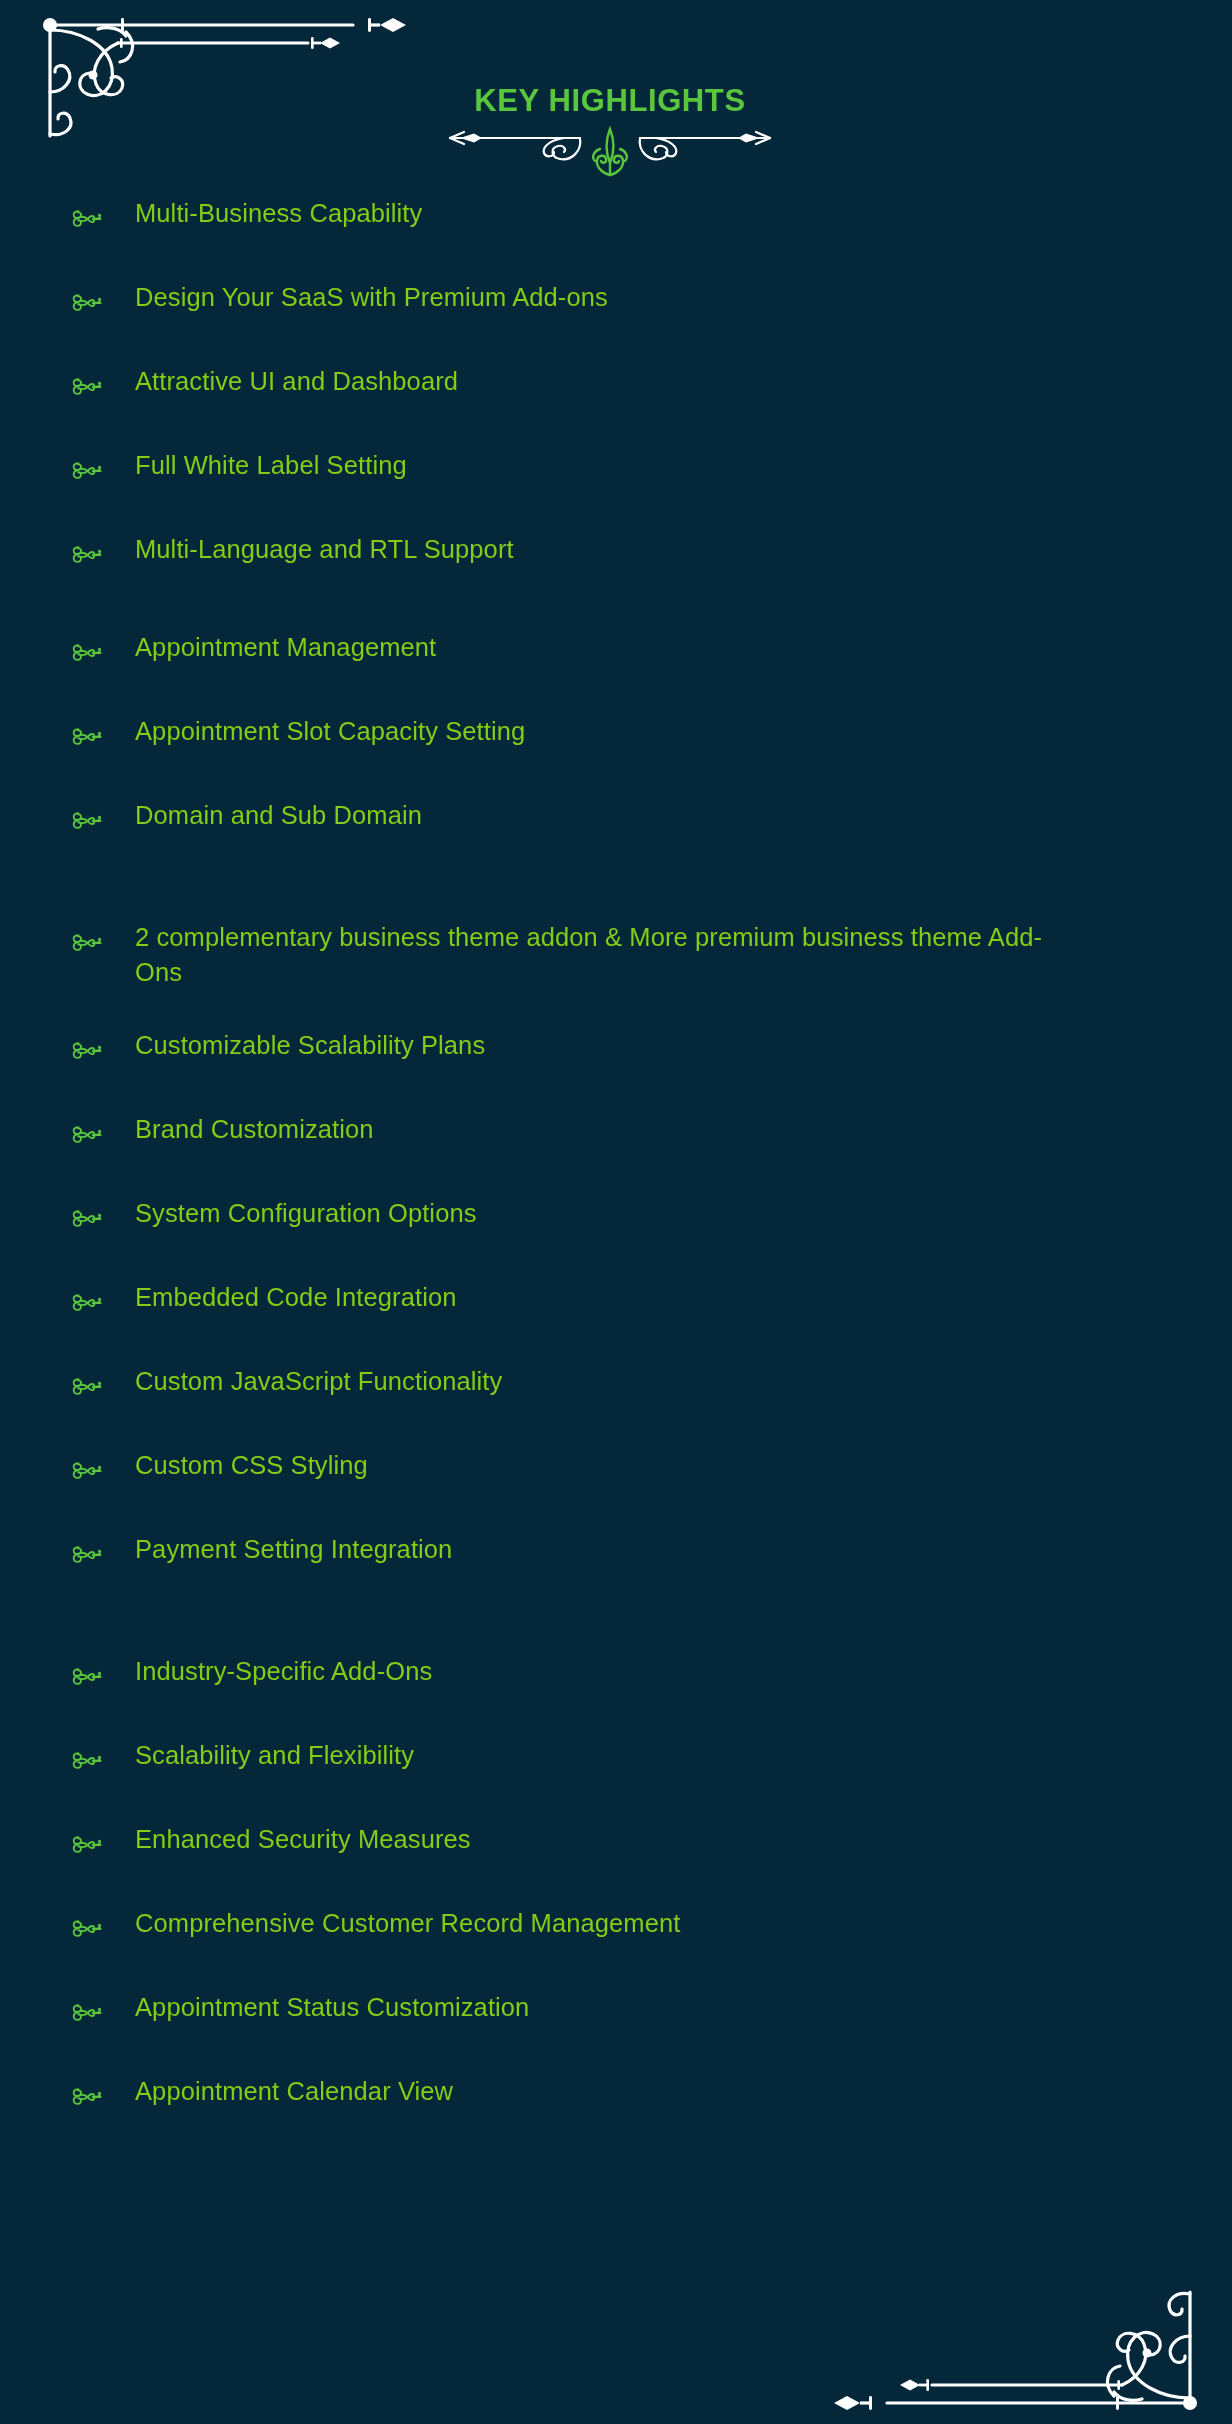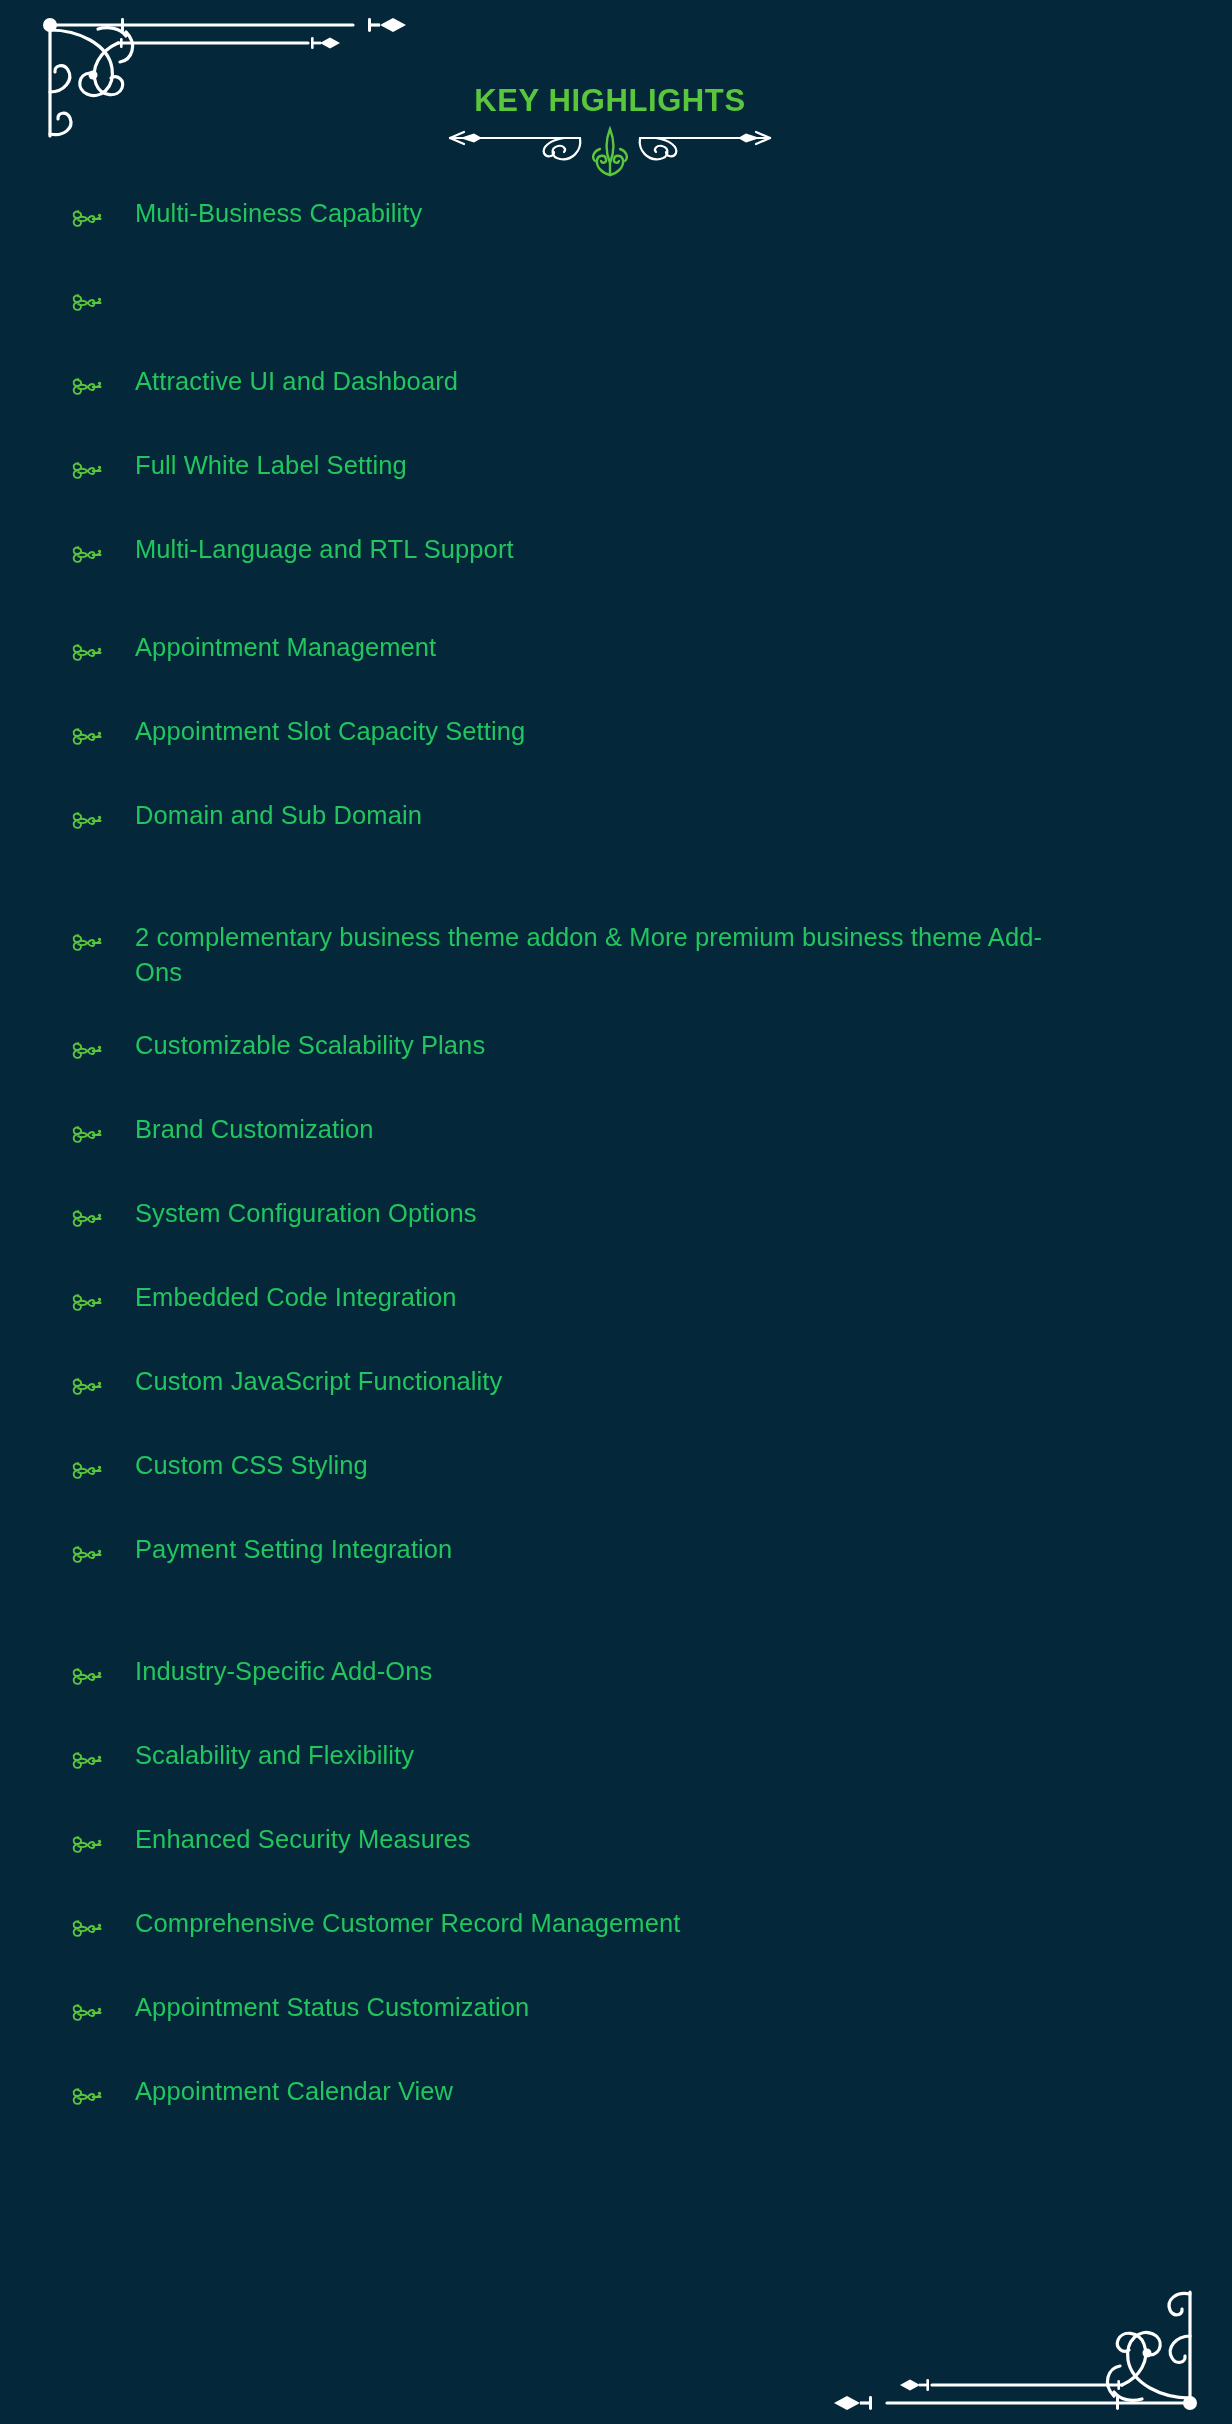--- a/index.html
+++ b/index.html
@@ -73,21 +73,21 @@
   }
   .item .bullet {
     flex:0 0 auto;
     width:34px;
     height:26px;
     margin-top:10px;
     margin-right:31px;
   }
   .item .bullet svg { display:block; width:34px; height:26px; }
   .item .label {
-    color:#22c55e;
+    color:#84cc16;
     font-size:25.5px;
     line-height:35px;
     font-weight:400;
     letter-spacing:0.1px;
     max-width:920px;
     font-family:"Liberation Sans", sans-serif;
   }
   .gap-sm { height:38px; }
   .gap-md { height:52px; }
 </style>
@@ -195,20 +195,21 @@
               <path d="M8.0 12.0 C 4.4 12.6 2.6 15.6 4.2 18.2 C 5.6 20.4 9.0 20.4 10.4 18.6 C 11.8 16.8 10.8 14.0 8.2 14.2"></path>
               <path d="M10.4 11.0 C 14.0 10.2 16.6 12.0 17.6 13.0"></path>
               <path d="M10.4 15.0 C 14.0 15.6 16.4 14.2 17.6 13.0"></path>
               <path d="M17.6 13.0 C 19.6 10.4 22.0 9.4 23.6 10.4 C 25.0 11.4 24.4 13.2 22.8 13.2"></path>
               <path d="M17.6 13.0 C 19.6 15.6 22.0 16.6 23.6 15.6 C 25.0 14.6 24.4 12.8 22.8 12.8"></path>
               <path d="M24.2 13.0 C 26.6 13.0 28.6 12.2 29.8 10.8 C 30.8 9.6 30.0 8.4 28.8 9.0"></path>
               <path d="M24.2 13.0 L 30.6 13.0"></path>
             </g>
           </svg>
         </span>
+        <span class="label">Design Your SaaS with Premium Add-ons</span>
       </div>
       <div class="gap-sm"></div>
       <div class="item">
         <span class="bullet">
           <svg viewBox="0 0 34 26" xmlns="http://www.w3.org/2000/svg">
             <g fill="none" stroke="#5ac63c" stroke-width="1.9" stroke-linecap="round">
               <path d="M8.4 5.2 C 4.4 5.2 2.6 8.0 4.0 10.4 C 5.2 12.4 8.6 12.6 10.2 11.0 C 12.0 9.2 11.0 6.0 8.0 6.4"></path>
               <path d="M8.0 12.0 C 4.4 12.6 2.6 15.6 4.2 18.2 C 5.6 20.4 9.0 20.4 10.4 18.6 C 11.8 16.8 10.8 14.0 8.2 14.2"></path>
               <path d="M10.4 11.0 C 14.0 10.2 16.6 12.0 17.6 13.0"></path>
               <path d="M10.4 15.0 C 14.0 15.6 16.4 14.2 17.6 13.0"></path>

